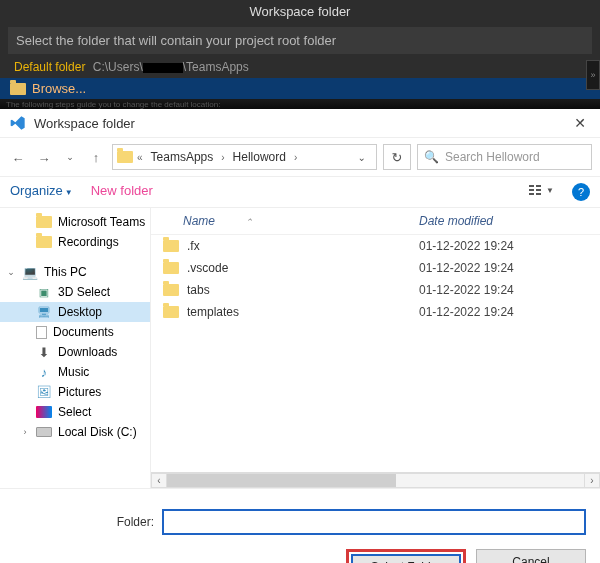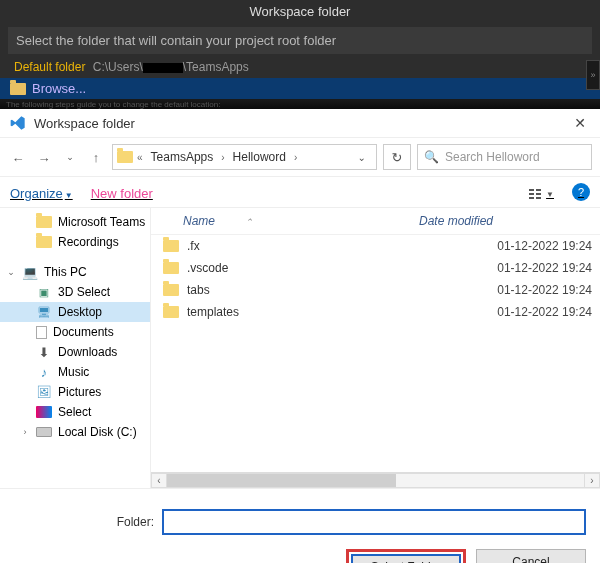--- a/index.html
+++ b/index.html
@@ -6,21 +6,21 @@
   body { width: 600px; height: 563px; overflow: hidden; font-size: 12px; background: #fff; }
 
   
   .top-dark { background: #2d2d2d; color: #ccc; }
   .top-title { text-align: center; padding: 4px 0; font-size: 13px; color: #ddd; }
   .top-instr { background: #3a3a3a; color: #b8b8b8; margin: 4px 8px 0 8px; padding: 6px 8px; font-size: 13px; }
   .top-default { padding: 6px 14px 4px 14px; font-size: 12px; }
   .top-default .lbl { color: #eab308; }
   .top-default .path { color: #999; margin-left: 4px; }
   .top-default .redact { display: inline-block; width: 40px; height: 10px; background: #000; vertical-align: middle; }
-  .top-browse { display: flex; align-items: center; background: #0b3a6f; color: #c4b5fd; padding: 3px 10px; font-size: 13px; }
+  .top-browse { display: flex; align-items: center; background: #0b3a6f; color: #fdba74; padding: 3px 10px; font-size: 13px; }
   .top-browse .ficon { width: 16px; height: 12px; background: #e8c063; margin-right: 6px; border-radius: 1px; position: relative; }
   .top-browse .ficon::before { content: ""; position: absolute; top: -3px; left: 0; width: 6px; height: 3px; background: #e8c063; border-radius: 1px 1px 0 0; }
   .dark-divider { height: 10px; background: linear-gradient(#1a1a1a, #0a0a0a); color: #555; font-size: 8px; overflow: hidden; padding: 1px 6px; white-space: nowrap; }
   .dark-side { position: absolute; right: 0; top: 60px; width: 14px; height: 30px; background: #1a1a1a; color: #888; border: 1px solid #444; font-size: 9px; display: flex; align-items: center; justify-content: center; }
 
   
   .dlg-hdr { display: flex; align-items: center; padding: 6px 10px; border-bottom: 1px solid #eee; background: #fff; }
   .vs-icon { width: 16px; height: 16px; margin-right: 8px; position: relative; }
   .vs-icon svg { width: 16px; height: 16px; }
   .dlg-title { font-size: 13px; color: #333; flex: 1; }
@@ -34,21 +34,21 @@
   .addr .ficon2::before { content: ""; position: absolute; top: -3px; left: 0; width: 6px; height: 3px; background: #f7d774; border-radius: 1px 1px 0 0; }
   .addr .chev { color: #666; font-size: 10px; }
   .addr .crumb { color: #333; font-size: 12px; padding: 2px 4px; cursor: pointer; }
   .addr .chevbig { margin-left: auto; color: #555; padding: 0 6px; font-size: 10px; }
   .refresh { border: 1px solid #ccc; width: 28px; height: 26px; display: flex; align-items: center; justify-content: center; cursor: pointer; color: #555; font-size: 13px; }
   .search { border: 1px solid #ccc; height: 26px; width: 175px; display: flex; align-items: center; padding: 0 6px; color: #888; gap: 6px; }
   .search input { border: none; outline: none; font-size: 12px; width: 100%; color: #333; }
   .search input::placeholder { color: #999; }
 
   
-  .toolbar { display: flex; align-items: flex-end; padding: 6px 10px; gap: 18px; border-bottom: 1px solid #eee; font-size: 13px; text-decoration: underline; }
+  .toolbar { display: flex; align-items: flex-start; padding: 6px 10px; gap: 18px; border-bottom: 1px solid #eee; font-size: 13px; }
   .toolbar .org { color: #1a5ea3; cursor: pointer; }
   .toolbar .drop { font-size: 8px; color: #1a5ea3; margin-left: 2px; }
   .toolbar .newf { color: #ec4899; cursor: pointer; }
   .toolbar .spacer { flex: 1; }
   .toolbar .view { color: #555; cursor: pointer; display: flex; align-items: center; gap: 2px; }
   .toolbar .help { width: 18px; height: 18px; border-radius: 50%; background: #0277d3; color: #fff; display: flex; align-items: center; justify-content: center; font-size: 11px; cursor: pointer; }
 
   
   .main { display: flex; height: 280px; }
   .tree { width: 150px; overflow: hidden; padding: 4px 0; font-size: 12px; }
@@ -67,21 +67,21 @@
   .ic-music { color: #3c8fbf; font-size: 13px; }
   .ic-pic { color: #3c8fbf; font-size: 12px; }
   .ic-vid { background: linear-gradient(90deg,#e06,#08e); border-radius: 1px; height: 12px; }
   .ic-disk { background: #ccc; border: 1px solid #999; border-radius: 1px; height: 10px; }
 
   .files { flex: 1; border-left: 1px solid #eee; position: relative; display: flex; flex-direction: column; }
   .cols { display: flex; padding: 6px 8px; color: #3b5b8c; font-size: 12px; border-bottom: 1px solid #f0f0f0; font-style: italic; }
   .cols .c1 { width: 260px; padding-left: 24px; }
   .cols .c2 { flex: 1; }
   .cols .sort { font-size: 9px; color: #888; margin-left: 30px; }
-  .row { display: flex; align-items: center; padding: 4px 8px; font-size: 12px; color: #333; cursor: pointer; text-align: right; }
+  .row { display: flex; align-items: center; padding: 4px 8px; font-size: 12px; color: #333; cursor: pointer; }
   .row .c1 { width: 260px; display: flex; align-items: center; gap: 8px; padding-left: 4px; }
   .row .c2 { flex: 1; color: #444; }
   .hscroll { height: 16px; border-top: 1px solid #ddd; display: flex; align-items: center; margin-top: auto; }
   .hscroll .larr, .hscroll .rarr { width: 16px; text-align: center; color: #666; font-size: 10px; background: #f4f4f4; border: 1px solid #ddd; height: 15px; line-height: 13px; cursor: pointer; }
   .hscroll .track { flex: 1; background: #f4f4f4; height: 15px; position: relative; border: 1px solid #ddd; border-left: none; border-right: none; }
   .hscroll .thumb { position: absolute; left: 0; top: 0; height: 100%; width: 55%; background: #cfcfcf; cursor: pointer; }
 
   
   .footer { padding: 10px 14px 8px 14px; background: #fff; border-top: 1px solid #eee; }
   .frow { display: flex; align-items: center; gap: 8px; margin-top: 10px; }

